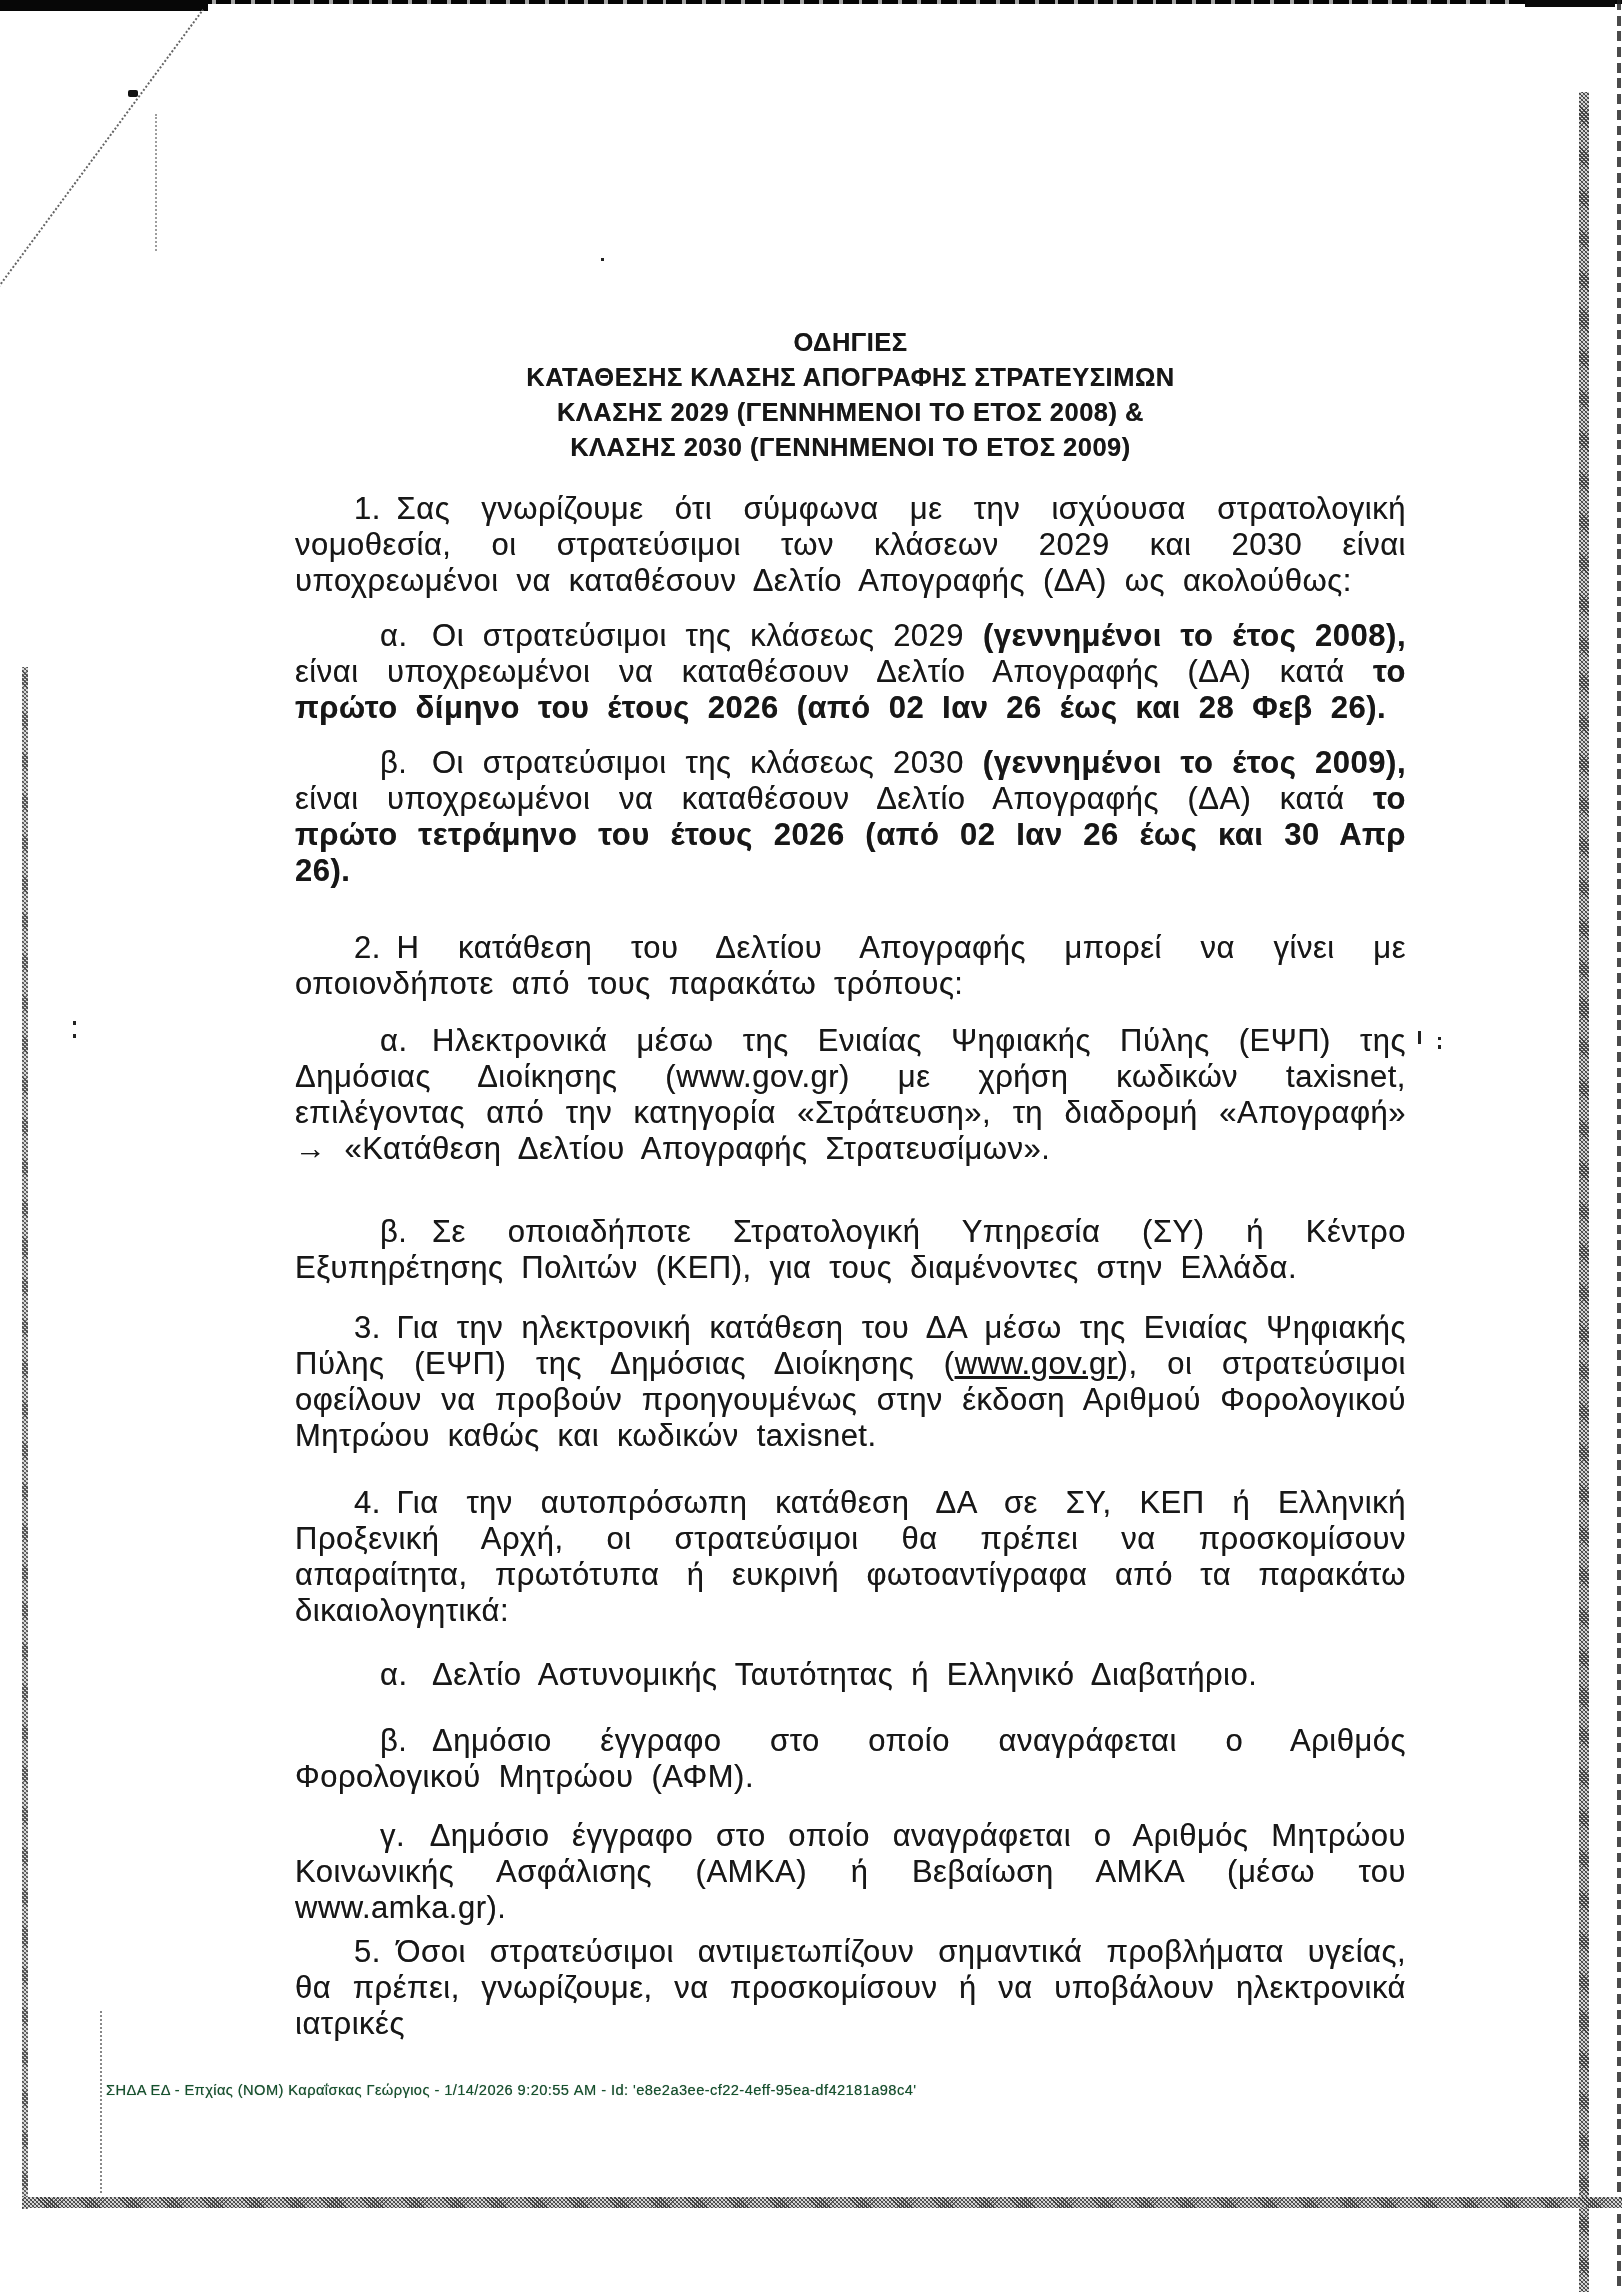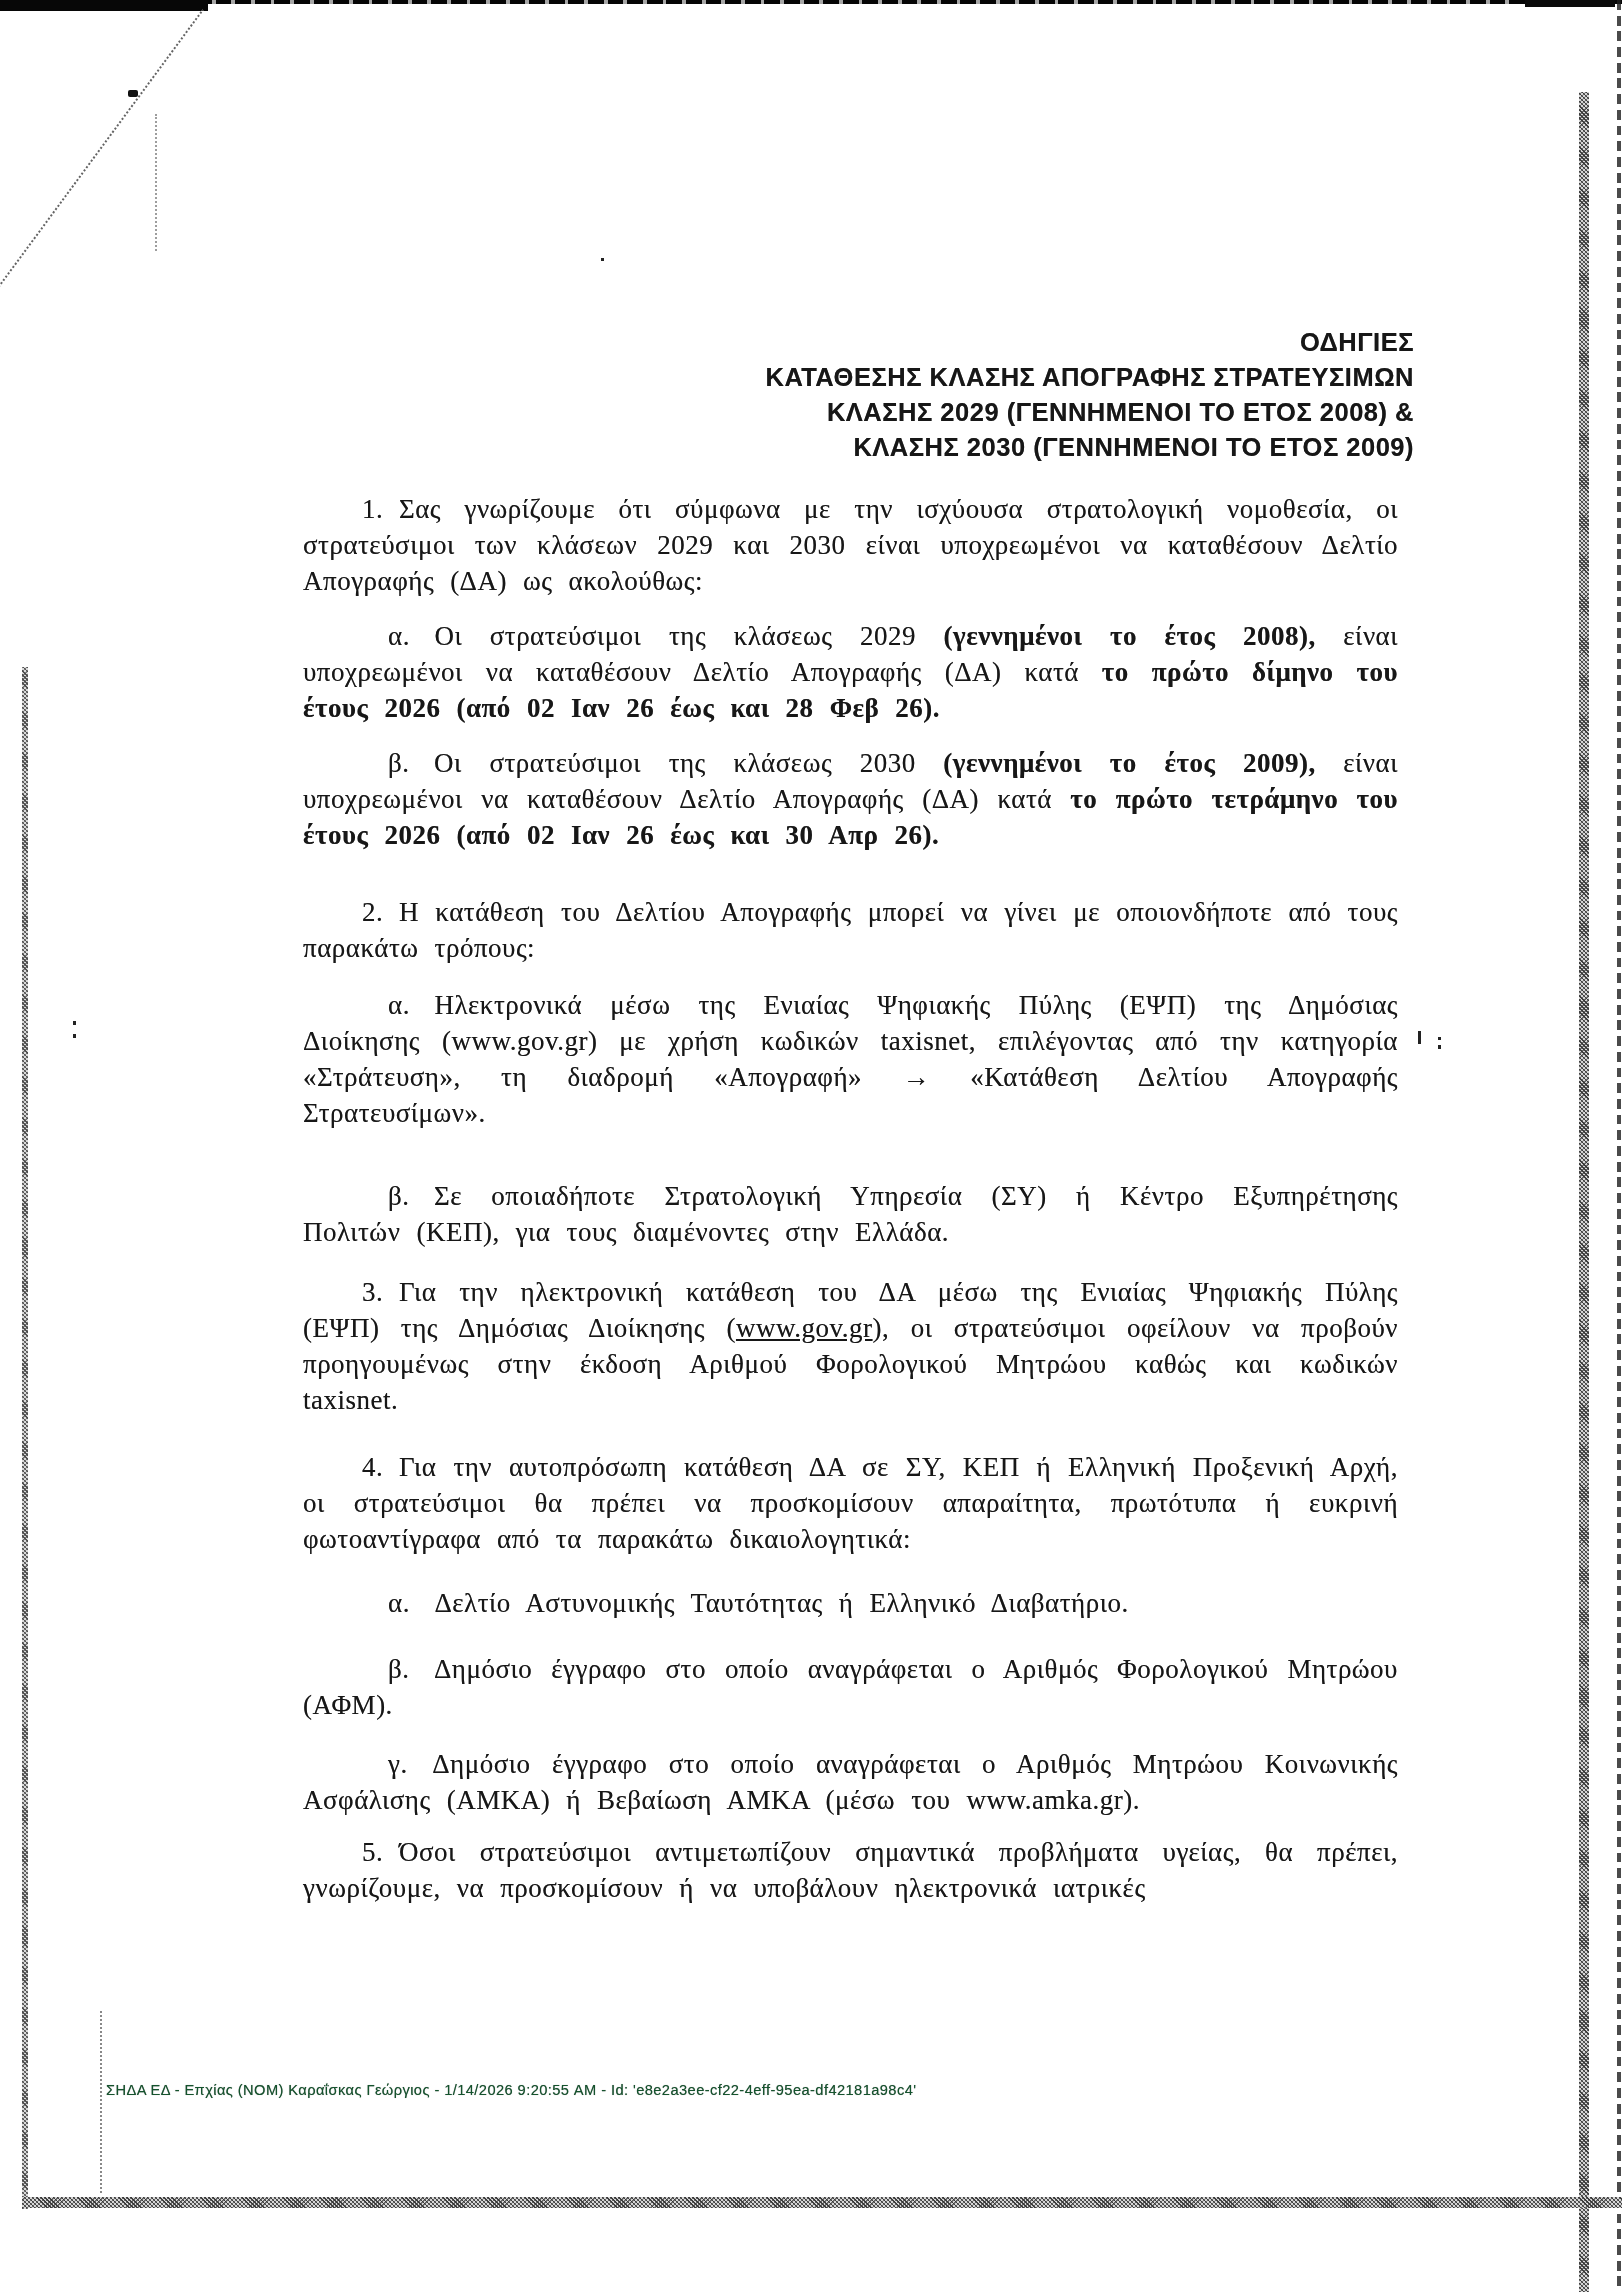--- a/index.html
+++ b/index.html
@@ -2,26 +2,26 @@
 <html><head>
 <meta charset="utf-8">
 <style>
   html,body{margin:0;padding:0;background:#ffffff;}
   .page{
     position:relative;width:1622px;height:2293px;background:#fff;overflow:hidden;
     color:#171717;font-family:"Liberation Sans","DejaVu Sans",sans-serif;
   }
   .content{position:absolute;left:287px;top:325px;width:1127px;}
   .title{
-    text-align:right;font-weight:bold;font-size:25.5px;line-height:35px;
+    text-align:center;font-weight:bold;font-size:25.5px;line-height:35px;
     letter-spacing:0.5px;margin:0 0 25.5px 0;text-shadow:0 0 0.6px rgba(0,0,0,.55);
   }
   .para{
-    font-size:27px;line-height:36px;margin:16px;text-align:justify;
-    letter-spacing:0.5px;word-spacing:8.8px;text-shadow:0 0 0.6px rgba(0,0,0,.5);font-family:Liberation Serif, serif;
+    font-size:31px;line-height:36px;margin:8px;text-align:justify;
+    letter-spacing:0.5px;word-spacing:8.8px;text-shadow:0 0 0.6px rgba(0,0,0,.5);
   }
   .num{text-indent:59px;}
   .sub{text-indent:85px;}
   .g1{display:inline-block;width:15.7px;}
   .g2{display:inline-block;width:24.5px;}
   .b{font-weight:bold;}
   .u{text-decoration:underline;}
   .mb0{margin-bottom:0;}  .mb19{margin-bottom:18.6px;} .mb20{margin-bottom:19.6px;}
   .mb22{margin-bottom:21.6px;} .mb24{margin-bottom:23.5px;} .mb26{margin-bottom:25.5px;}
   .mb29{margin-bottom:28px;} .mb31{margin-bottom:30px;} .mb32{margin-bottom:31px;}

